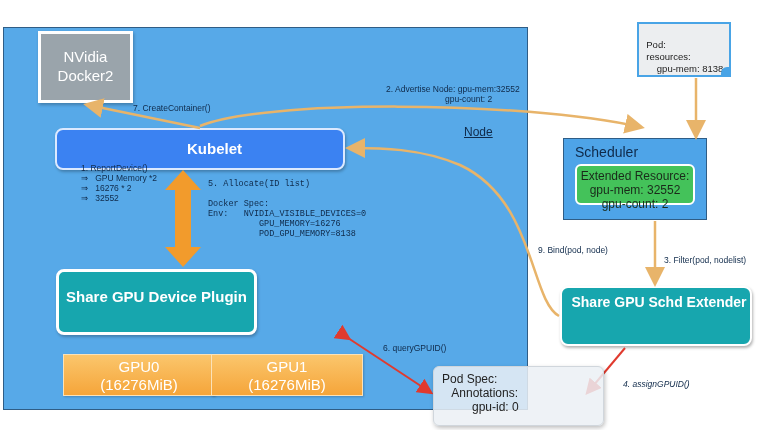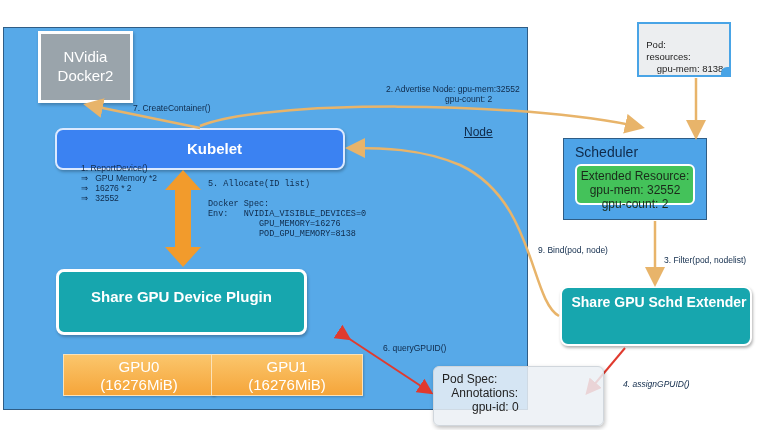--- a/index.html
+++ b/index.html
@@ -5,21 +5,21 @@
   html, body { margin: 0; padding: 0; }
   body { width: 757px; height: 430px; background: #ffffff; position: relative; overflow: hidden;
          font-family: "Liberation Sans", sans-serif; }
   .abs { position: absolute; box-sizing: border-box; }
   #node-box { left: 3px; top: 27px; width: 525px; height: 383px; background: #57a9e8; border: 1px solid #2f5d86; }
   #node-label { left: 464px; top: 125px; font-size: 12px; color: #0f2a4a; text-decoration: underline; }
   #nvidia { left: 38px; top: 31px; width: 95px; height: 72px; background: #9aa4ab; border: 3px solid #fff;
             color: #fff; font-size: 15px; text-align: center; display: flex; align-items: center; justify-content: center; line-height: 1.25; box-shadow: 1px 2px 3px rgba(0,0,0,0.25); }
   #kubelet { left: 55px; top: 128px; width: 290px; height: 42px; background: #3b82f2; border: 2px solid #dbe9ff; border-radius: 8px;
              color: #fff; font-size: 15px; font-weight: bold; text-align: center; line-height: 38px; box-shadow: 1px 2px 3px rgba(0,0,0,0.25); padding-left: 29px; }
-  #plugin { left: 56px; top: 269px; width: 251px; height: 66px; background: #17a6ae; border: 3px solid #fff; border-radius: 8px;
+  #plugin { left: 56px; top: 269px; width: 201px; height: 66px; background: #17a6ae; border: 3px solid #fff; border-radius: 8px;
             color: #fff; font-size: 15px; font-weight: bold; text-align: center; padding-top: 16px; box-shadow: 1px 2px 3px rgba(0,0,0,0.25); }
   .gpu { top: 354px; width: 152px; height: 42px; background: linear-gradient(#fbc66c, #f5a53a); border: 1px solid #fbe2b8;
          color: #fff; font-size: 15px; text-align: center; line-height: 18px; padding-top: 3px; box-shadow: 1px 1px 2px rgba(0,0,0,0.2); }
   #gpu0 { left: 63px; }
   #gpu1 { left: 211px; }
   .small { font-size: 8.5px; color: #0f2a4a; line-height: 10px; white-space: pre; }
   #pod-note { left: 637px; top: 22px; width: 94px; height: 55px; background: #eceef0; border: 2px solid #49a4e6;
               font-size: 9.5px; color: #222; line-height: 12px; padding: 3px 2px; white-space: pre; }
   #pod-note .fold { position: absolute; right: -2px; bottom: -2px; width: 10px; height: 10px; background: #49a4e6; border-top-left-radius: 6px; }
   #scheduler { left: 563px; top: 138px; width: 144px; height: 82px; background: #4ea4e8; border: 1px solid #2f5d86; }

